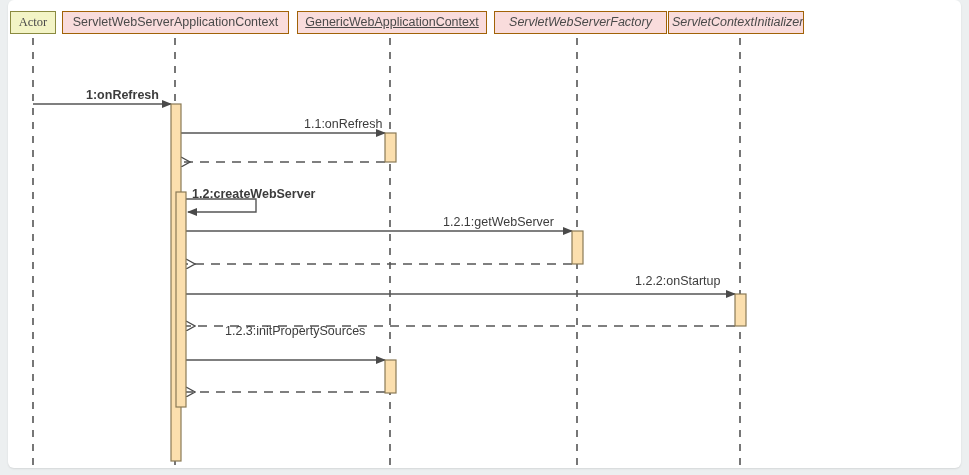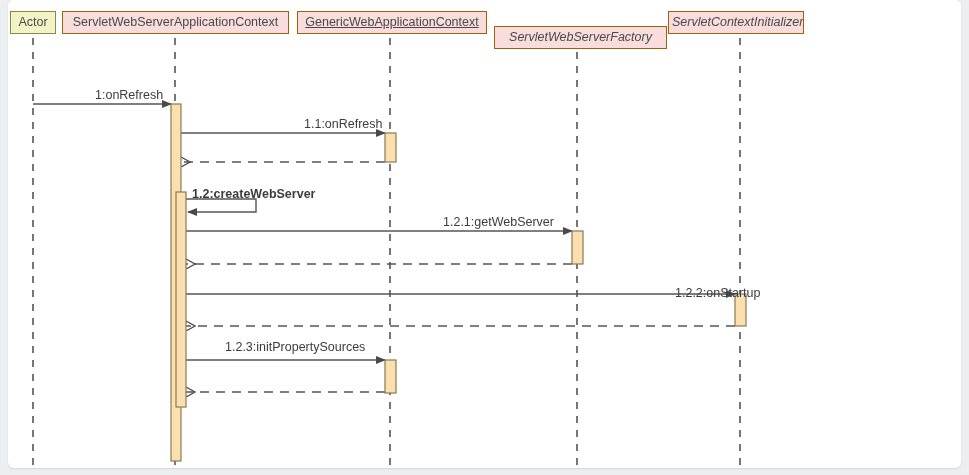--- a/index.html
+++ b/index.html
@@ -50,20 +50,21 @@
     line-height: 20px;
     height: 23px;
     text-align: center;
     white-space: nowrap;
     overflow: hidden;
     padding: 0 3px;
   }
   .lifeline-box.actor {
     background: #f3f4c6;
     border: 1px solid #8a8a40;
+    font-family: Liberation Serif, serif;
   }
   .lifeline-box.iface {
     font-style: italic;
   }
   .msg-label {
     position: absolute;
     font-size: 12.5px;
     color: #3c3c3c;
     white-space: nowrap;
     line-height: 14px;
@@ -112,25 +113,25 @@
           <rect x="572" y="231" width="11" height="33" fill="#fbdfae" stroke="#8a7a55" stroke-width="1.2"></rect>
           <rect x="735" y="294" width="11" height="32" fill="#fbdfae" stroke="#8a7a55" stroke-width="1.2"></rect>
           <rect x="385" y="360" width="11" height="33" fill="#fbdfae" stroke="#8a7a55" stroke-width="1.2"></rect>
         </g>
     </svg>
 
     <div id="boxes">
         <div class="lifeline-box actor" style="left: 10px; top: 11px; width: 46px;"><span>Actor</span></div>
         <div class="lifeline-box" style="left: 62px; top: 11px; width: 227px;"><span>ServletWebServerApplicationContext</span></div>
         <div class="lifeline-box" style="left: 297px; top: 11px; width: 190px; text-decoration: underline;"><span>GenericWebApplicationContext</span></div>
-        <div class="lifeline-box iface" style="left: 494px; top: 26px; width: 173px;"><span>ServletWebServerFactory</span></div>
+        <div class="lifeline-box iface" style="left: 494px; top: 11px; width: 173px;"><span>ServletWebServerFactory</span></div>
         <div class="lifeline-box iface" style="left: 668px; top: 11px; width: 136px;"><span>ServletContextInitializer</span></div>
       </div>
     <div id="labels">
-        <div class="msg-label" style="left: 95px; top: 88px;">1:onRefresh</div>
+        <div class="msg-label" style="left: 86px; top: 88px; font-weight: bold;">1:onRefresh</div>
         <div class="msg-label" style="left: 304px; top: 117px;">1.1:onRefresh</div>
         <div class="msg-label" style="left: 192px; top: 187px; font-weight: bold;">1.2:createWebServer</div>
         <div class="msg-label iface" style="left: 443px; top: 215px;">1.2.1:getWebServer</div>
-        <div class="msg-label iface" style="left: 635px; top: 286px; margin-left: 40px;">1.2.2:onStartup</div>
-        <div class="msg-label" style="left: 225px; top: 340px;">1.2.3:initPropertySources</div>
+        <div class="msg-label iface" style="left: 635px; top: 274px;">1.2.2:onStartup</div>
+        <div class="msg-label" style="left: 225px; top: 324px;">1.2.3:initPropertySources</div>
       </div>
   </div>
 </div>
 
 </body></html>

